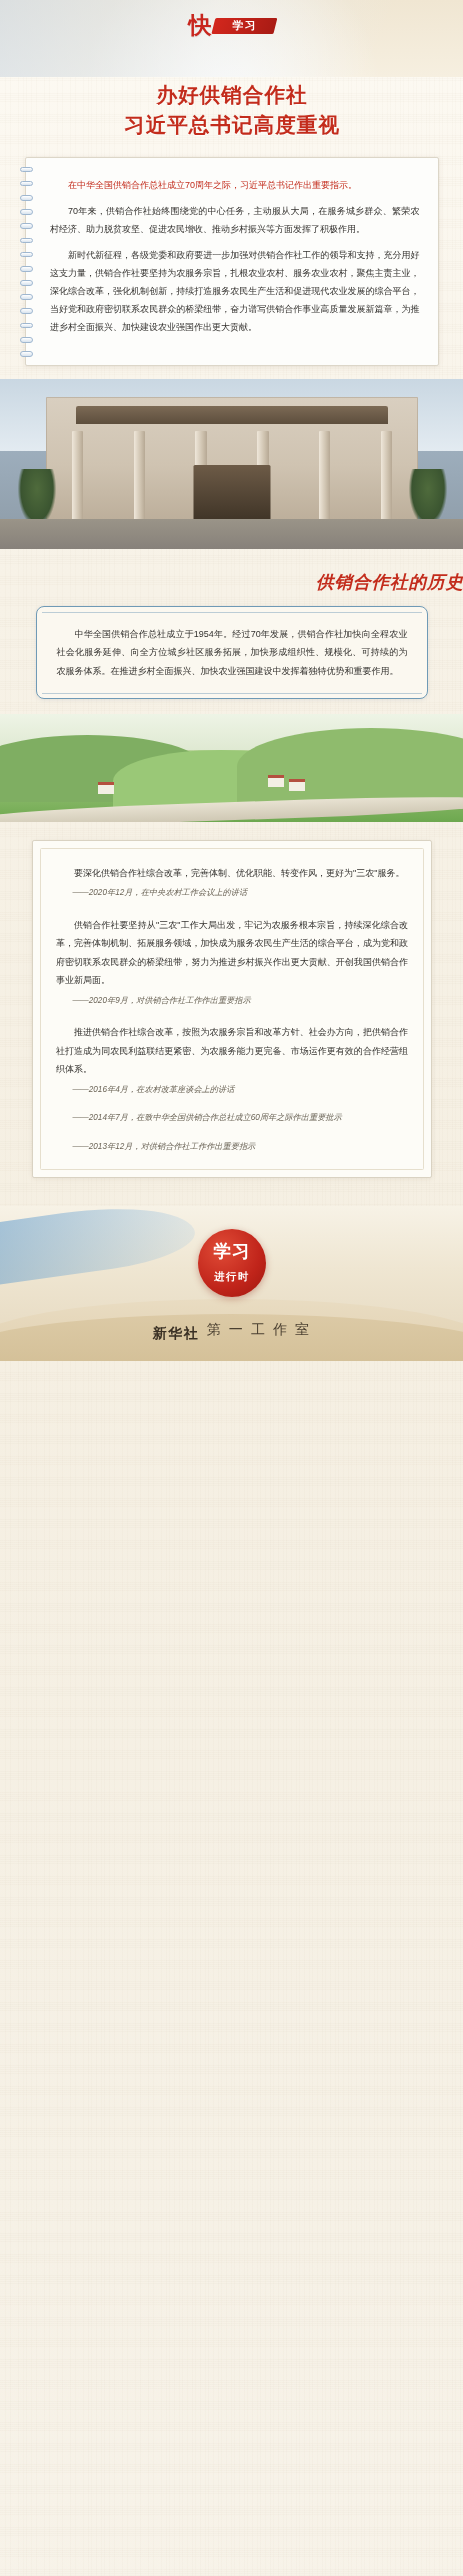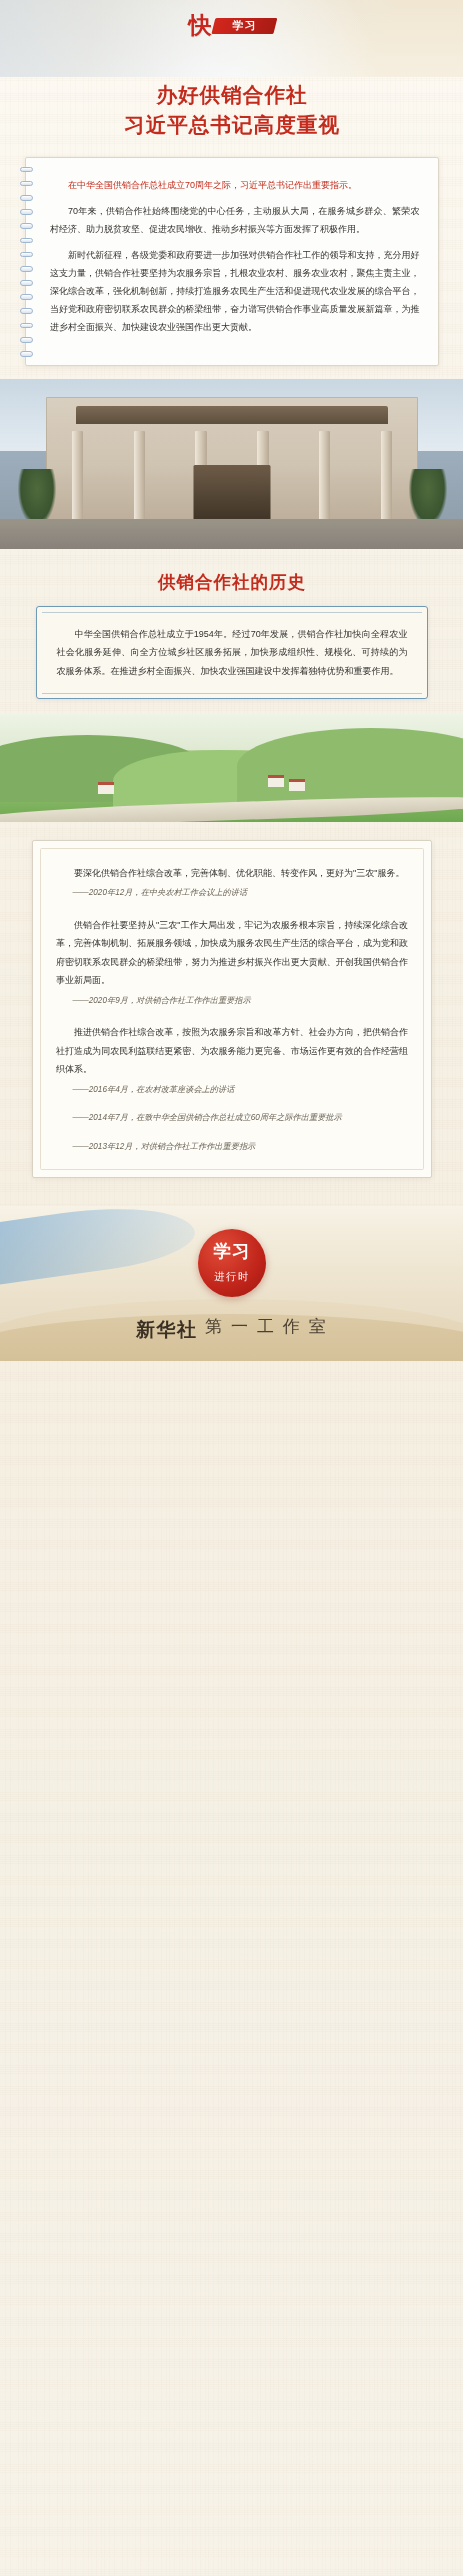--- a/index.html
+++ b/index.html
@@ -176,35 +176,36 @@
   .pb-tree {
     position: absolute; bottom: 23px;
     width: 38px; height: 57px;
     background: radial-gradient(ellipse at 50% 35%, #4f6b3c 0%, #3a5430 60%, rgba(58,84,48,0) 72%);
   }
   .pb-tree.l { left: 17.5px; }
   .pb-tree.r { right: 17.5px; }
 
   
   .section-title {
-    text-align: center;
+    text-align: right;
     margin: 20.6px 0 5.2px;
     font-size: 17.5px;
     font-weight: bold;
     color: #c32c1c;
     letter-spacing: 1px;
+    font-style: italic;
   }
 
   
   .scroll-card {
     position: relative;
     margin: 12.4px 36px 0 36px;
     background: #fbf8f0;
     border: 1px solid #6f9ab6;
-    border-radius: 3px;
+    border-radius: 8px;
     padding: 17.5px 19.6px 17.5px 19.6px;
     box-shadow: 0 1px 4.1px rgba(110,130,150,0.15);
   }
   .scroll-card::before,
   .scroll-card::after {
     content: "";
     position: absolute;
     left: 5.2px; right: 5.2px; height: 0.5px;
     background: rgba(111,154,182,0.45);
   }
@@ -309,33 +310,33 @@
     left: 50%; top: 23px; transform: translateX(-50%);
     width: 68px; height: 68px;
     border-radius: 50%;
     background: radial-gradient(circle at 35% 30%, #e04b36 0%, #c0241a 60%, #9d170f 100%);
     box-shadow: 0 2.1px 7.2px rgba(140,40,25,0.35);
     display: flex; flex-direction: column;
     align-items: center; justify-content: center;
     color: #fff;
   }
   .bw-badge .b1 { font-size: 17.5px; font-weight: bold; letter-spacing: 1px; line-height: 1.1; }
-  .bw-badge .b2 { font-size: 10.3px; font-weight: normal; letter-spacing: 1.5px; margin-top: 9px; }
+  .bw-badge .b2 { font-size: 10.3px; font-weight: bold; letter-spacing: 1.5px; margin-top: 9px; }
   .bw-footer {
     position: absolute;
     left: 0; right: 0; bottom: 17.5px;
     text-align: center;
   }
   .bw-footer .f1 {
-    font-size: 19px; font-weight: bold; color: #3a3024; letter-spacing: 1.5px;
+    font-size: 14px; font-weight: bold; color: #3a3024; letter-spacing: 1.5px;
   }
   .bw-footer .f2 {
     display: inline-block;
     margin-left: 5.2px;
-    font-size: 17px; color: #4a3f30; letter-spacing: 2.1px;
+    font-size: 14px; color: #4a3f30; letter-spacing: 2.1px;
     vertical-align: 4.1px;
   }
 </style>
 </head>
 <body>
 
 <div class="page">
 
   <div class="top-banner layer">
     <div class="banner-swoosh"></div>

